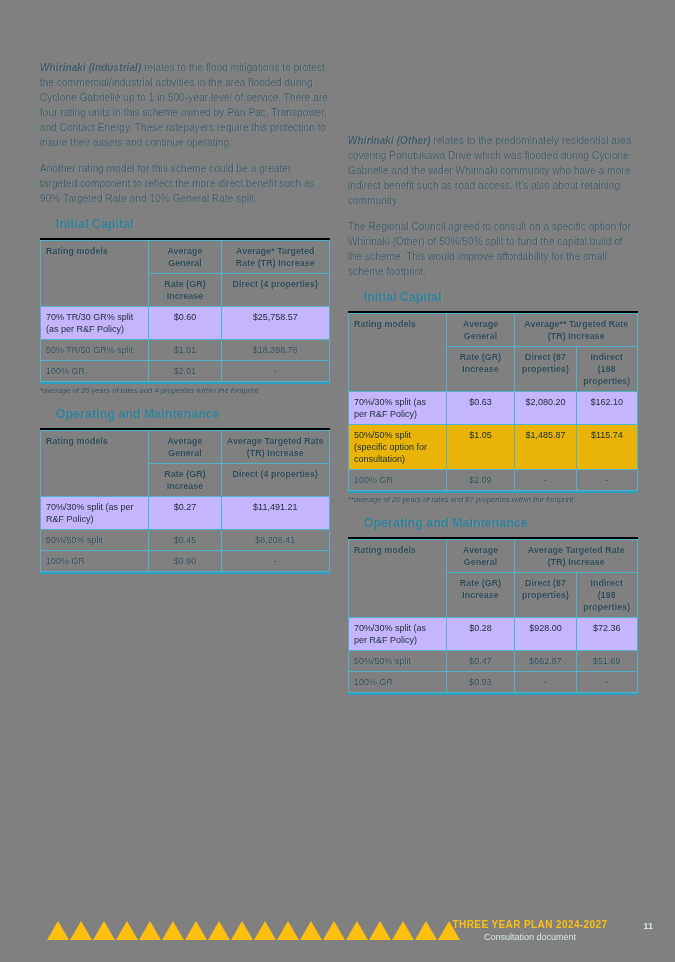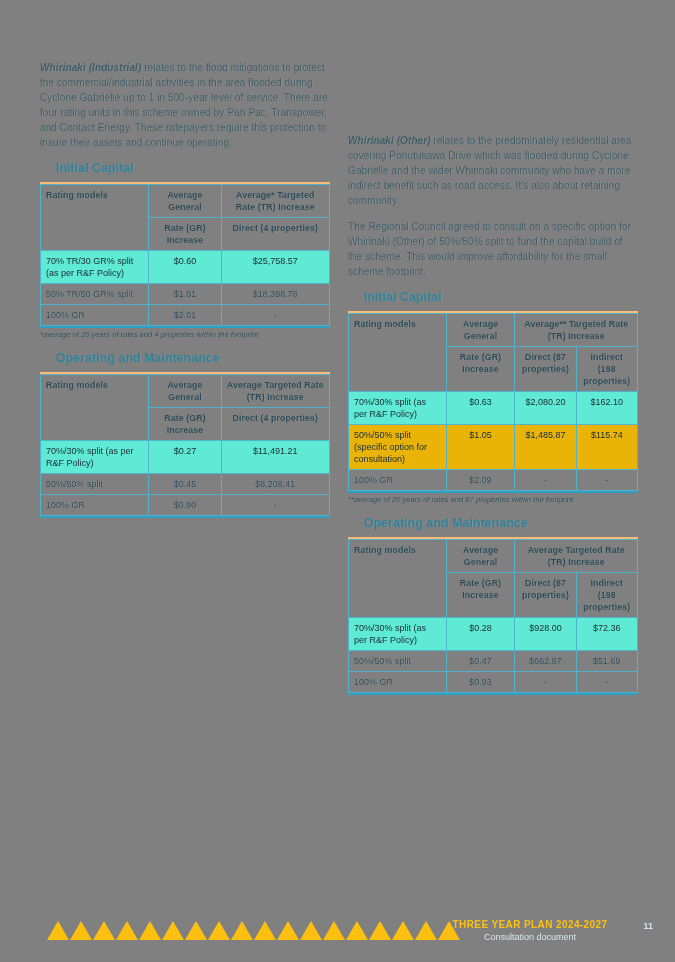--- a/index.html
+++ b/index.html
@@ -79,36 +79,36 @@
   table.rates th.hdr {
     font-weight: bold;
     color: #2b4a57;
     text-shadow: 0.4px 0.4px 0 rgba(255,255,255,0.22);
     text-align: center;
   }
   table.rates th.left, table.rates td.left {
     text-align: left;
   }
   table.rates tr.row-green td {
-    background: #5eead4;
+    background: #c4b5fd;
     color: #1d2b33;
     text-shadow: none;
   }
   table.rates tr.row-blue td {
     background: #eab308;
     color: #12303d;
     text-shadow: none;
   }
   table.rates tr.row-plain td {
     background: transparent;
     color: #2b4a57;
     text-shadow: 0.4px 0.4px 0 rgba(255,255,255,0.22);
   }
   .tbl-wrap {
-    border-top: 2px solid #fdba74;
+    border-top: 2px solid #000000;
     border-bottom: 2px solid #2f9ec0;
   }
   .footnote {
     font-size: 7.6px;
     font-style: italic;
     color: #2b4a57;
     margin: 2px 0 0 0;
     line-height: 10px;
     text-shadow: 0.4px 0.4px 0 rgba(255,255,255,0.2);
   }
@@ -175,20 +175,21 @@
   <div class="content">
 
 
     <div class="columns">
 
       <div class="col">
 
 
         <p class="body"><em>Whirinaki (Industrial)</em> <span>relates to the flood mitigations to protect the commercial/industrial activities in the area flooded during Cyclone Gabrielle up to 1 in 500-year level of service. There are four rating units in this scheme owned by Pan Pac, Transpower, and Contact Energy. These ratepayers require this protection to insure their assets and continue operating.</span></p>
 
+        <p class="body">Another rating model for this scheme could be a greater targeted component to reflect the more direct benefit such as 90% Targeted Rate and 10% General Rate split.</p>
 
         <h2 class="sub">Initial Capital</h2>
 
         <div class="tbl-wrap">
         <table class="rates">
           <tbody>
                 <tr>
             <th class="hdr left c1" rowspan="2">Rating models</th>
             <th class="hdr c2">Average General</th>
             <th class="hdr c3">Average* Targeted Rate (TR) Increase</th>

